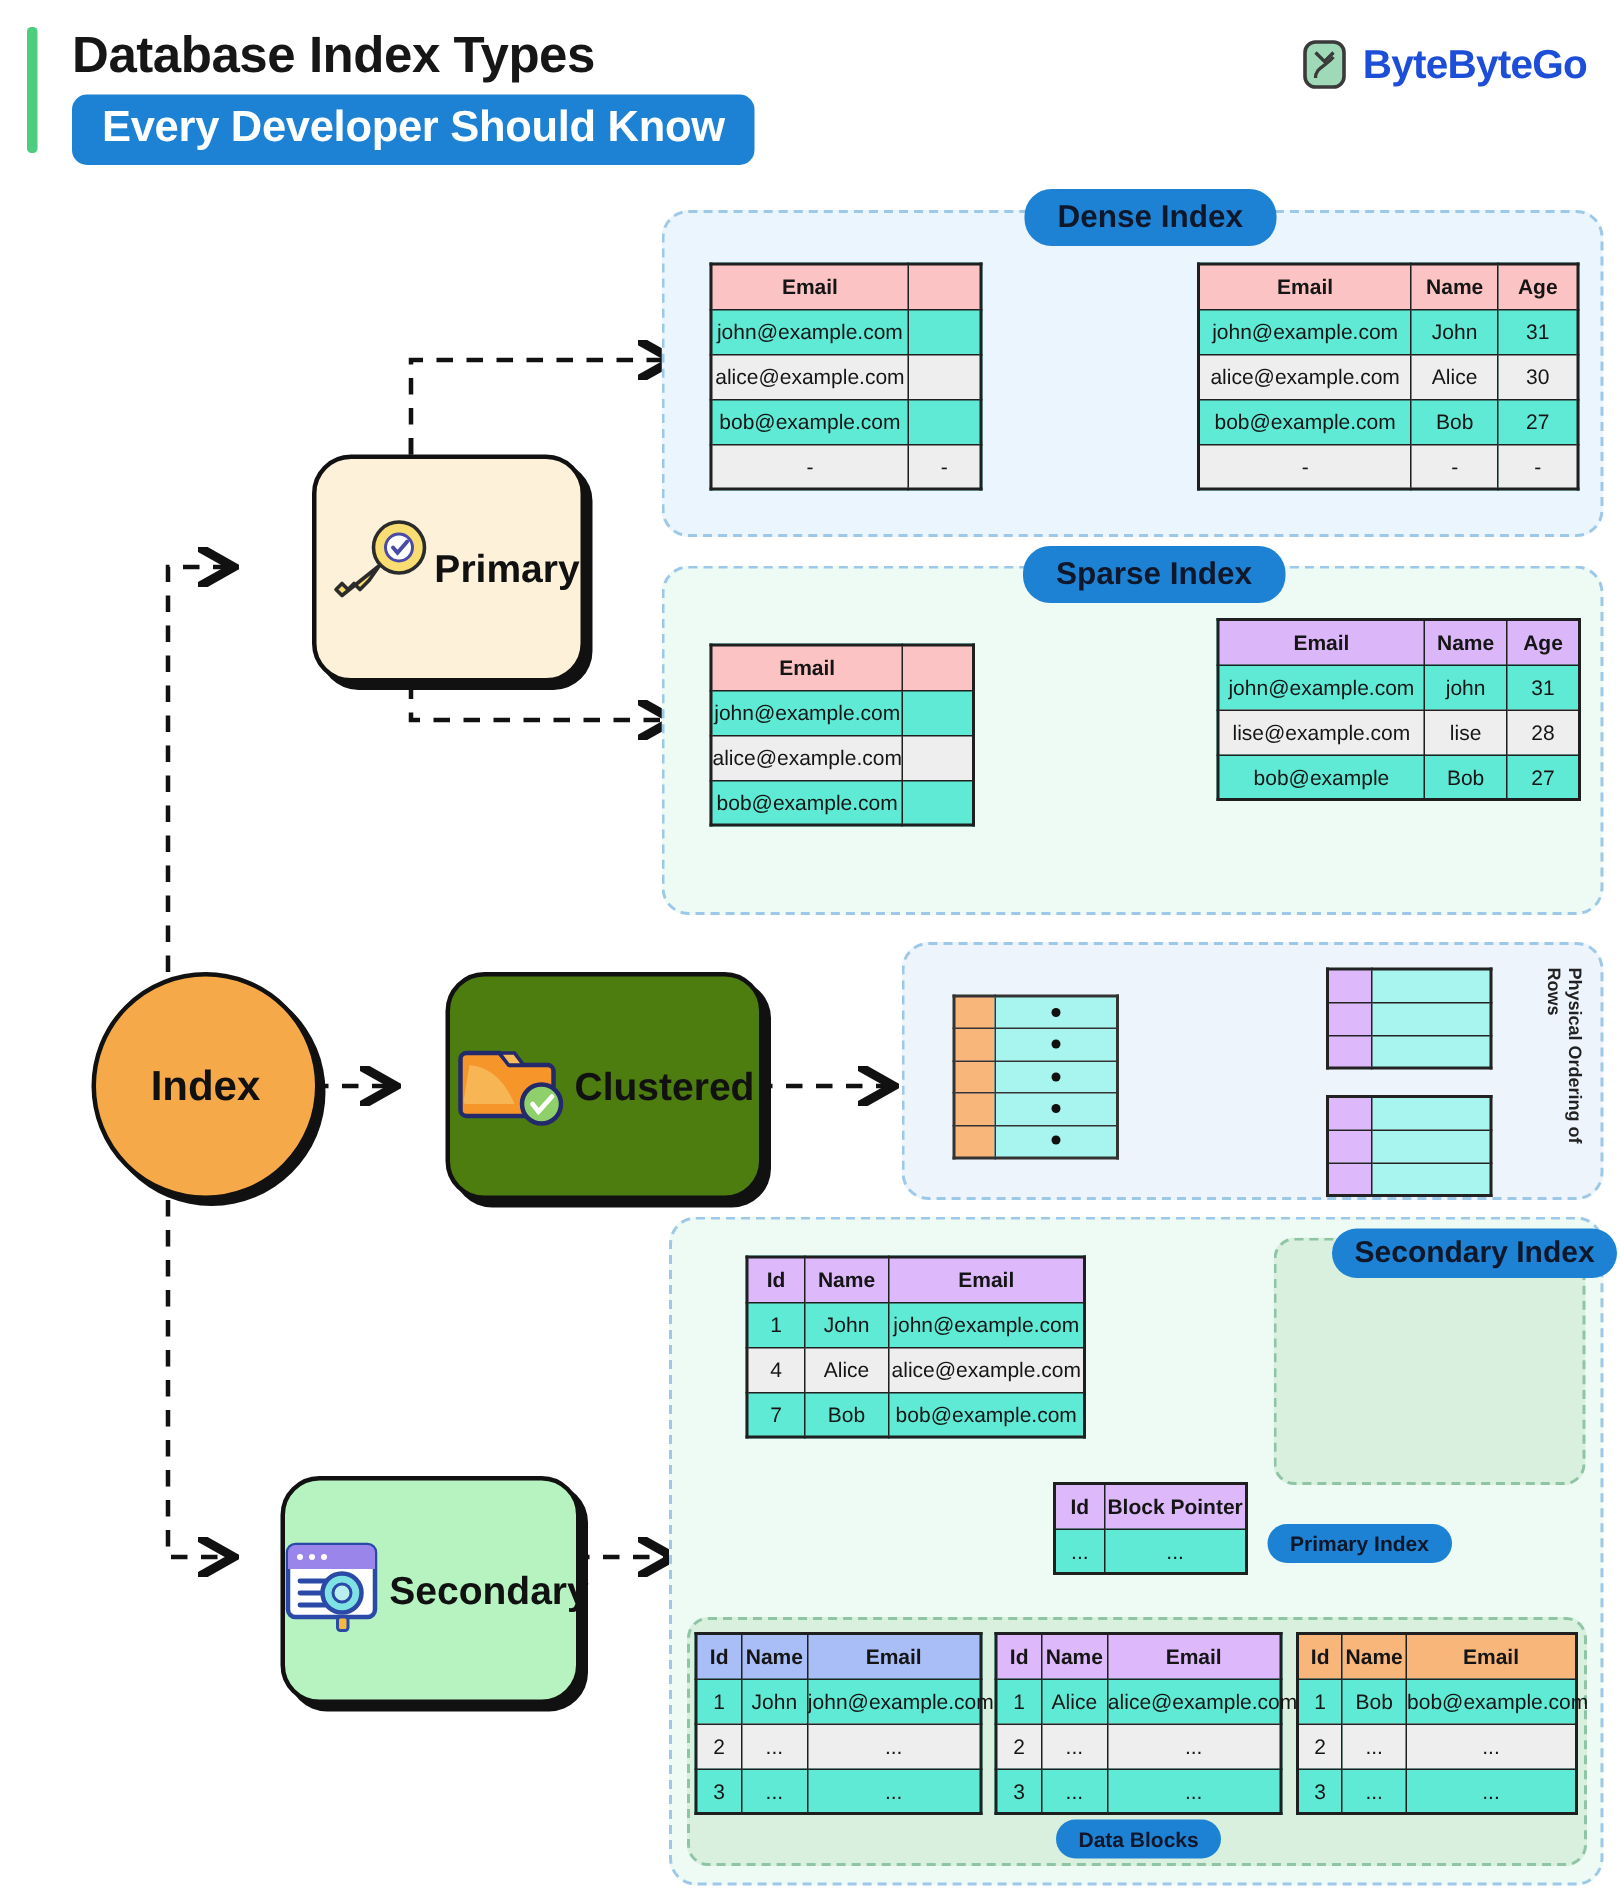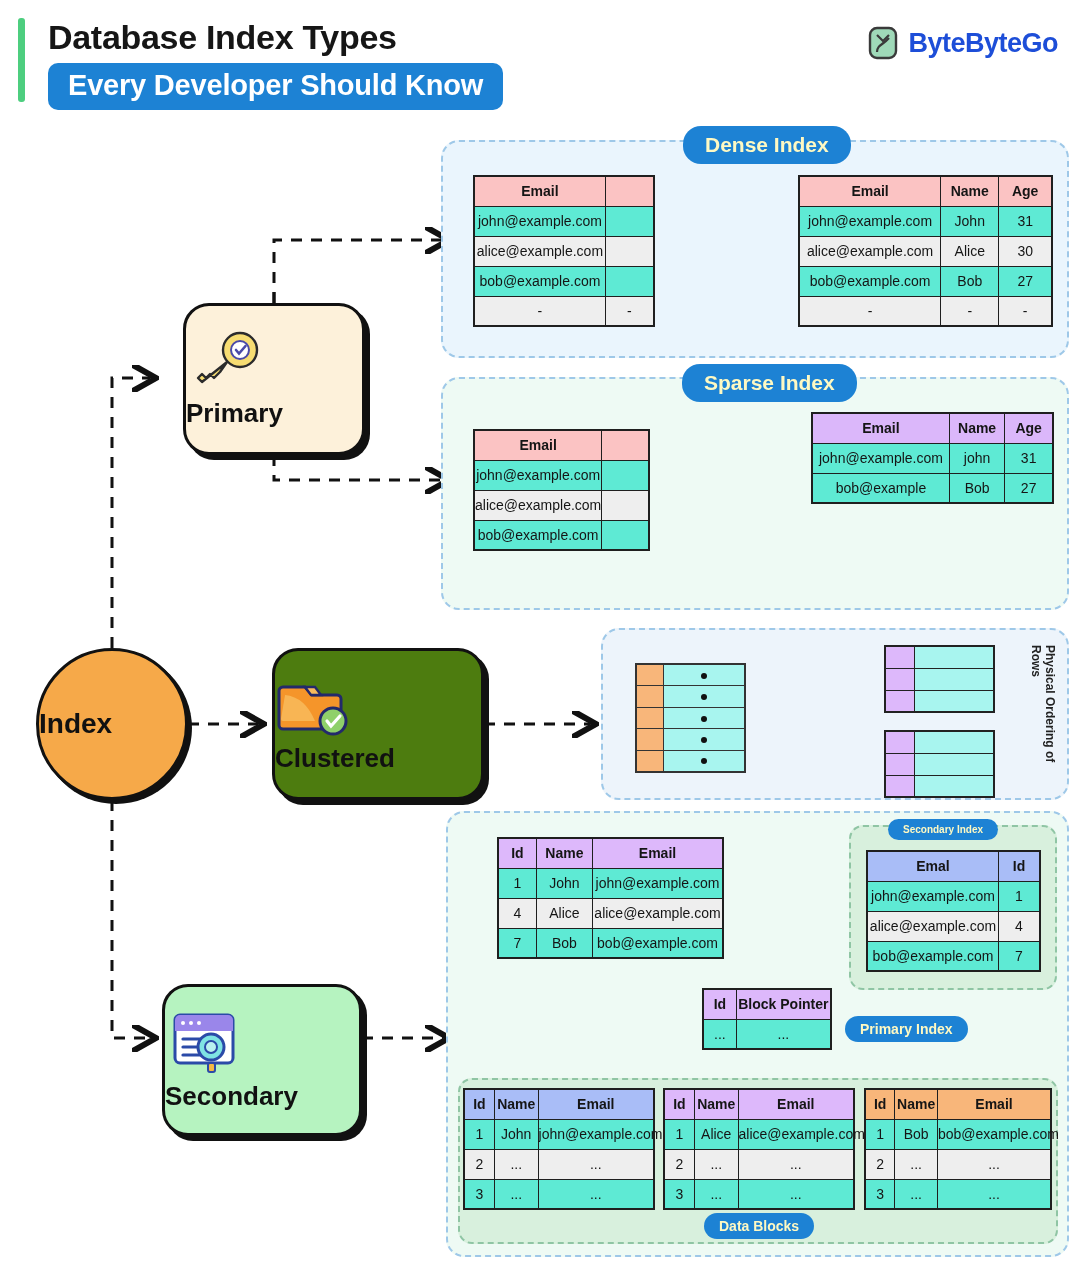--- a/index.html
+++ b/index.html
@@ -17,21 +17,21 @@
   .title-main { position: absolute; left: 48px; top: 18px;
                 font-size: 34px; font-weight: 700; color: #161616; letter-spacing: -0.3px; }
   .title-sub  { position: absolute; left: 48px; top: 63px;
                 background: #1d82d4; color: #ffffff; font-size: 29px; font-weight: 700;
                 padding: 6px 20px 8px 20px; border-radius: 10px; letter-spacing: -0.2px; }
   .brand { position: absolute; right: 22px; top: 26px; display: flex; align-items: center; gap: 10px; }
   .brand-text { font-size: 27px; font-weight: 600; color: #1d4ed8; letter-spacing: -0.5px; }
 
   
   .node { position: absolute; border: 3px solid #111; box-shadow: 5px 5px 0 #111;
-          display: flex; flex-direction: column; justify-content: center; }
+          display: flex; align-items: center; justify-content: center; margin-left: 25px; }
   .node-label { font-size: 26px; font-weight: 700; color: #111; }
   .node-icon { margin-bottom: 2px; }
 
   #node-index { left: 36px; top: 648px; width: 152px; height: 152px; border-radius: 50%;
                 background: #f6a949; box-shadow: 4px 4px 0 #111; }
   #node-index .node-label { font-size: 28px; }
 
   #node-primary { left: 183px; top: 303px; width: 182px; height: 152px;
                   border-radius: 26px; background: #fdf1da; }
   #node-clustered { left: 272px; top: 648px; width: 212px; height: 152px;
@@ -43,25 +43,25 @@
   .panel { position: absolute; border: 2px dashed #9ec8e8; border-radius: 18px; }
   #panel-dense   { left: 441px; top: 140px;  width: 628px; height: 218px; background: #eaf5fd; }
   #panel-sparse  { left: 441px; top: 377px;  width: 628px; height: 233px; background: #eefaf4; }
   #panel-clustered { left: 601px; top: 628px; width: 468px; height: 172px; background: #edf4fb; }
   #panel-secondary { left: 446px; top: 811px; width: 623px; height: 446px; background: #eefaf4; }
   #panel-secidx  { left: 849px; top: 825px;  width: 208px; height: 165px;
                    background: #d8f0dd; border: 2px dashed #8fc5a4; border-radius: 14px; }
   #panel-datablocks { left: 458px; top: 1078px; width: 600px; height: 166px;
                    background: #d8f0dd; border: 2px dashed #8fc5a4; border-radius: 14px; }
 
-  .pill { position: absolute; background: #1d82d4; color: #fef9c3; border-radius: 18px;
+  .pill { position: absolute; background: #1d82d4; color: #0f172a; border-radius: 18px;
           font-weight: 600; text-align: center; white-space: nowrap; }
   #pill-dense  { left: 683px; top: 126px; padding: 7px 22px; font-size: 21px; }
   #pill-sparse { left: 682px; top: 364px; padding: 7px 22px; font-size: 21px; }
-  #pill-secidx { left: 888px; top: 819px; padding: 5px 15px; font-size: 10px; }
+  #pill-secidx { left: 888px; top: 819px; padding: 5px 15px; font-size: 20px; }
   #pill-primaryidx { left: 845px; top: 1016px; padding: 5px 15px; font-size: 14px; }
   #pill-datablocks { left: 704px; top: 1213px; padding: 5px 15px; font-size: 14px; }
 
   
   table.dt { position: absolute; border-collapse: collapse; background: #5eead4;
              border: 2px solid #1f1f1f; table-layout: fixed; }
   table.dt td, table.dt th { border: 1.5px solid #1f1f1f; font-size: 14px;
              color: #151515; text-align: center; font-weight: 400; padding: 0; height: 30px; }
   table.dt th { font-weight: 700; font-size: 14px; }
   .alt td { background: #eeeeee; }
@@ -342,20 +342,25 @@
         <tr>
       <th class="hdr-lpurple">Email</th>
       <th class="hdr-lpurple">Name</th>
       <th class="hdr-lpurple">Age</th>
     </tr>
     <tr>
       <td>john@example.com</td>
       <td>john</td>
       <td>31</td>
     </tr>
+    <tr class="alt">
+      <td>lise@example.com</td>
+      <td>lise</td>
+      <td>28</td>
+    </tr>
     <tr>
       <td>bob@example</td>
       <td>Bob</td>
       <td>27</td>
     </tr>
   </tbody>
     </table>
 
   <div class="panel" id="panel-clustered"></div>
 
@@ -447,44 +452,20 @@
       <td>7</td>
       <td>Bob</td>
       <td>bob@example.com</td>
     </tr>
   </tbody>
     </table>
 
   <div class="panel" id="panel-secidx"></div>
   <div class="pill" id="pill-secidx">Secondary Index</div>
 
-  <table class="dt" id="tbl-sec-idx">
-    <colgroup>
-        <col style="width:76%">
-        <col style="width:24%">
-      </colgroup>
-    <tbody>
-        <tr>
-      <th class="hdr-blue">Emal</th>
-      <th class="hdr-blue">Id</th>
-    </tr>
-    <tr>
-      <td>john@example.com</td>
-      <td>1</td>
-    </tr>
-    <tr class="alt">
-      <td>alice@example.com</td>
-      <td>4</td>
-    </tr>
-    <tr>
-      <td>bob@example.com</td>
-      <td>7</td>
-    </tr>
-  </tbody>
-    </table>
 
   <table class="dt" id="tbl-primary-idx">
     <colgroup>
         <col style="width:26%">
         <col style="width:74%">
       </colgroup>
     <tbody>
         <tr>
       <th class="hdr-purple">Id</th>
       <th class="hdr-purple">Block Pointer</th>

